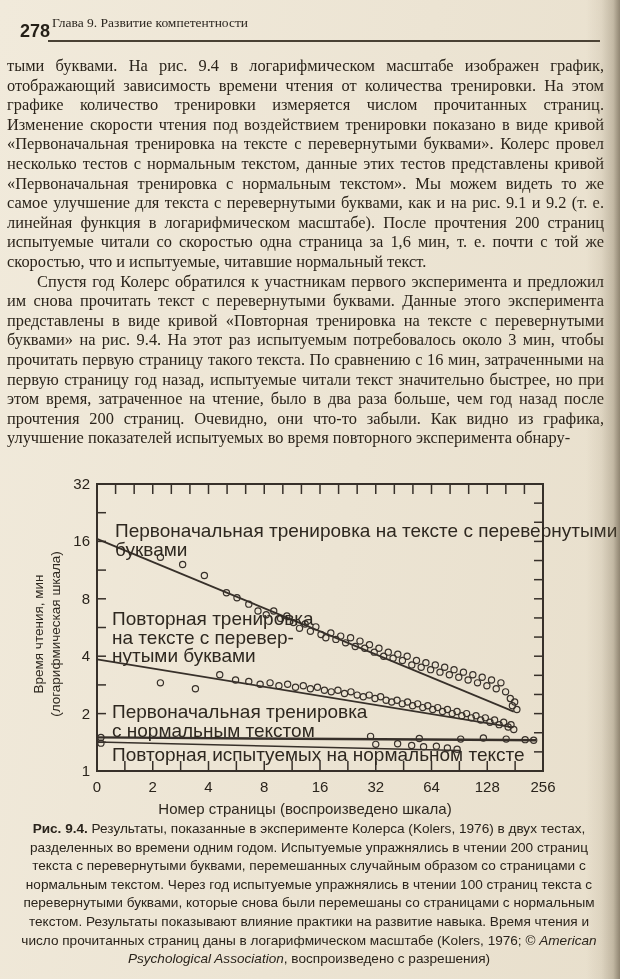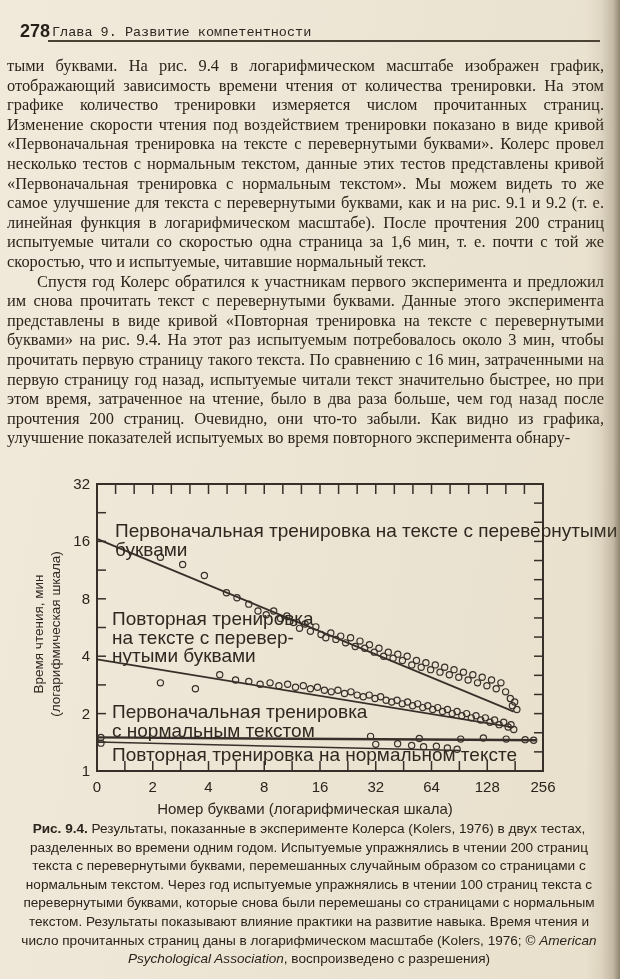--- a/index.html
+++ b/index.html
@@ -6,21 +6,21 @@
   body{width:620px;height:979px;position:relative;overflow:hidden;
        font-family:"Liberation Serif",serif;color:#2b241b;}
   .page{position:absolute;inset:0;
         background:linear-gradient(100deg,#f1eadb 0%,#ece4d3 55%,#e8dfcc 100%);}
   .edge-shade{position:absolute;top:0;right:0;width:34px;height:100%;pointer-events:none;
         background:linear-gradient(to right,rgba(120,104,76,0) 0%,rgba(120,104,76,0.10) 45%,
                    rgba(104,90,64,0.30) 80%,rgba(70,58,38,0.55) 100%);}
   
   .page-num{position:absolute;left:6px;top:21px;font-family:"Liberation Sans",sans-serif;
         font-weight:bold;font-size:18px;color:#241f17;margin-left:14px;}
-  .chapter{position:absolute;left:52px;top:25px;font-family:Liberation Mono, monospace;
+  .chapter{position:absolute;left:52px;top:15px;font-family:Liberation Serif, serif;
         font-size:13.5px;color:#2c2720;}
   .header-rule{position:absolute;left:48px;top:40px;width:552px;height:2px;background:#494134;}
   
   .bodytext{position:absolute;left:7px;top:56px;width:597px;text-align:justify;
         font-size:16.4px;line-height:19.6px;color:#2b241b;}
   .bodytext p{margin:0;}
   .bodytext p.indent{text-indent:30px;}
   
   .figure{position:absolute;left:0;top:462px;width:620px;height:356px;}
   .figure svg{position:absolute;left:50px;top:10px;}
@@ -267,29 +267,29 @@
         <circle cx="347.6216963199159" cy="271.7301277187399" r="3.1" fill="none" stroke="#37302a" stroke-width="1.2"></circle>
         <circle cx="361.64498257994086" cy="273.5369782052997" r="3.1" fill="none" stroke="#37302a" stroke-width="1.2"></circle>
         <circle cx="373.5824404783621" cy="274.76382576079305" r="3.1" fill="none" stroke="#37302a" stroke-width="1.2"></circle>
         <circle cx="386.3760533997064" cy="274.1481300223515" r="3.1" fill="none" stroke="#37302a" stroke-width="1.2"></circle>
         <circle cx="397.41117370157036" cy="276.00912284189394" r="3.1" fill="none" stroke="#37302a" stroke-width="1.2"></circle>
         <circle cx="407.1133127390293" cy="277.2734328252359" r="3.1" fill="none" stroke="#37302a" stroke-width="1.2"></circle>
       </svg>
 
     <div class="y-title">Время чтения, мин
 (логарифмическая шкала)</div>
-    <div class="x-title">Номер буквами (логарифмическая шкала)</div>
+    <div class="x-title">Номер страницы (воспроизведено шкала)</div>
 
     <div class="curve-label" style="left:115px;top:60px;">Первоначальная тренировка на тексте с перевернутыми буквами</div>
     <div class="curve-label" style="left:112px;top:241px;">Первоначальная тренировка
 с нормальным текстом</div>
     <div class="curve-label" style="left:112px;top:148px;">Повторная тренировка
 на тексте с перевер-
 нутыми буквами</div>
-    <div class="curve-label" style="left:112px;top:284px;">Повторная тренировка на нормальном тексте</div>
+    <div class="curve-label" style="left:112px;top:284px;">Повторная испытуемых на нормальном тексте</div>
   </div>
 
   <div class="caption">
     <span class="fig-label">Рис. 9.4.</span><span> Результаты, показанные в эксперименте Колерса (Kolers, 1976) в двух тестах, разделенных во времени одним годом. Испытуемые упражнялись в чтении 200 страниц текста с перевернутыми буквами, перемешанных случайным образом со страницами с нормальным текстом. Через год испытуемые упражнялись в чтении 100 страниц текста с перевернутыми буквами, которые снова были перемешаны со страницами с нормальным текстом. Результаты показывают влияние практики на развитие навыка. Время чтения и число прочитанных страниц даны в логарифмическом масштабе </span><span>(Kolers, 1976; © </span><span class="italic">American Psychological Association</span><span>, воспроизведено с разрешения)</span>
   </div>
 
   <div class="edge-shade"></div>
 </div>
 
 </body></html>

